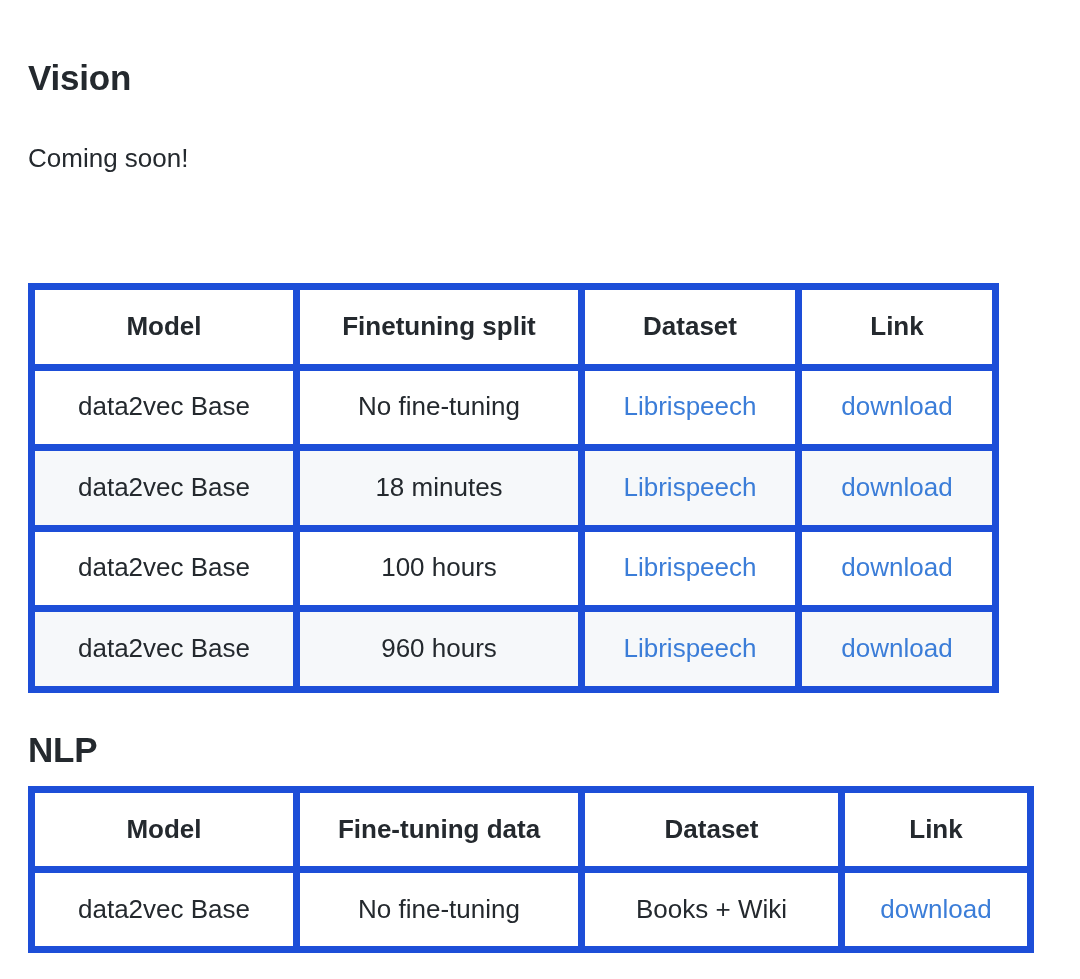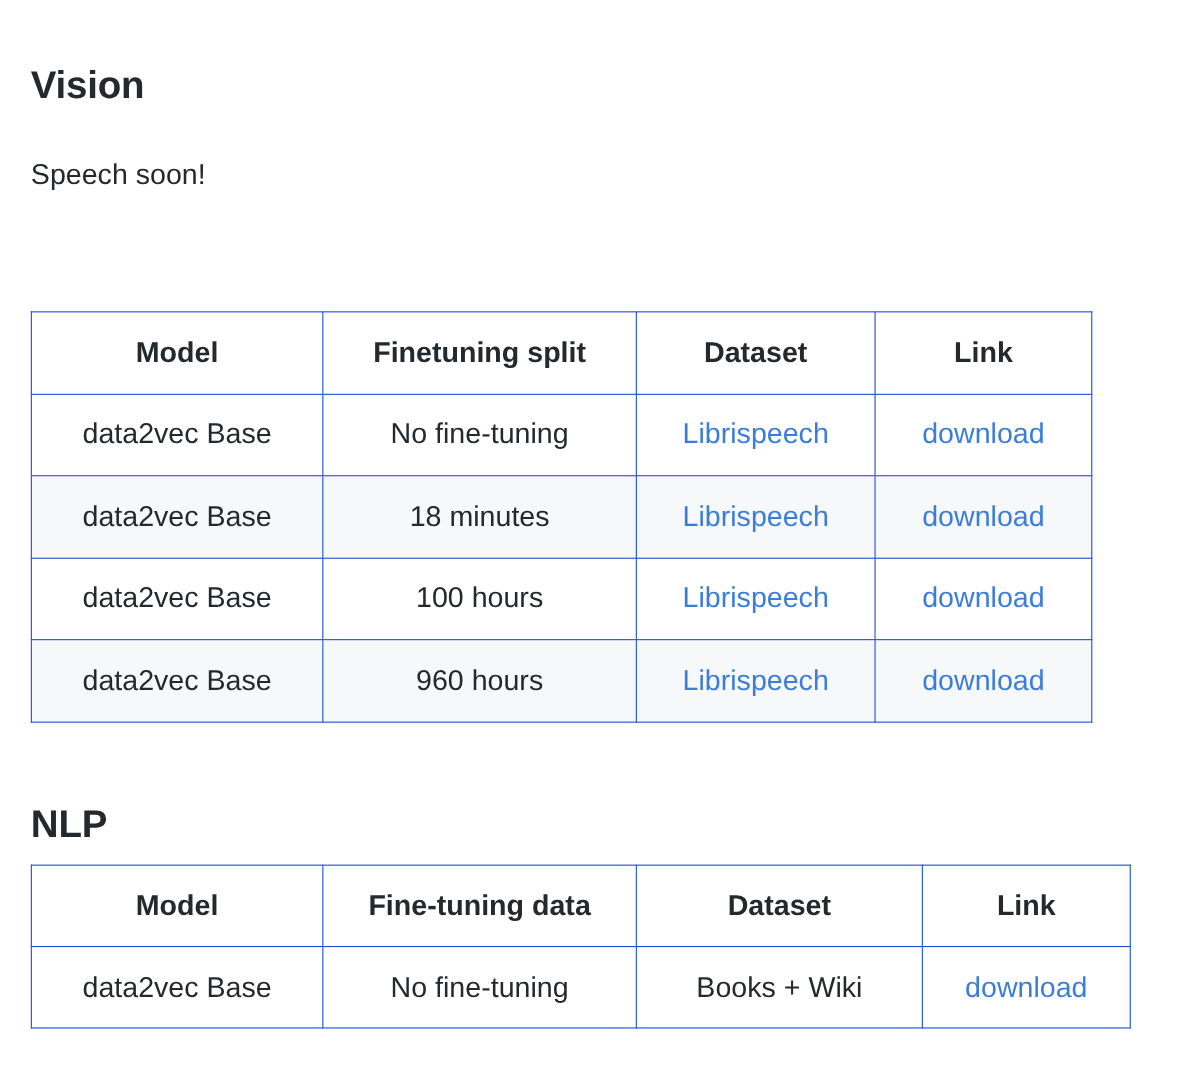--- a/index.html
+++ b/index.html
@@ -53,21 +53,21 @@
   
   .md-table {
     position: absolute;
     border-collapse: collapse;
     border-spacing: 0;
     table-layout: fixed;
     background: #ffffff;
   }
   .md-table th,
   .md-table td {
-    border: 1px solid #1d4ed8;
+    border: 7px solid #1d4ed8;
     text-align: center;
     vertical-align: middle;
     padding: 0 6px;
     font-size: 26px;
     line-height: 1.15;
     color: #24292e;
     overflow: hidden;
     white-space: nowrap;
   }
   .md-table th {
@@ -143,21 +143,21 @@
     stroke-linecap: round;
   }
 </style>
 </head>
 <body>
 
 <div class="page">
 
   <h2 class="h2" id="heading-vision">Vision</h2>
 
-  <p class="para" id="para-coming-soon">Speech soon!</p>
+  <p class="para" id="para-coming-soon">Coming soon!</p>
 
 
   <table class="md-table" id="table-speech">
     <colgroup>
       <col class="c-model">
         <col class="c-split">
         <col class="c-data">
         <col class="c-link">
     </colgroup>
     <thead>

